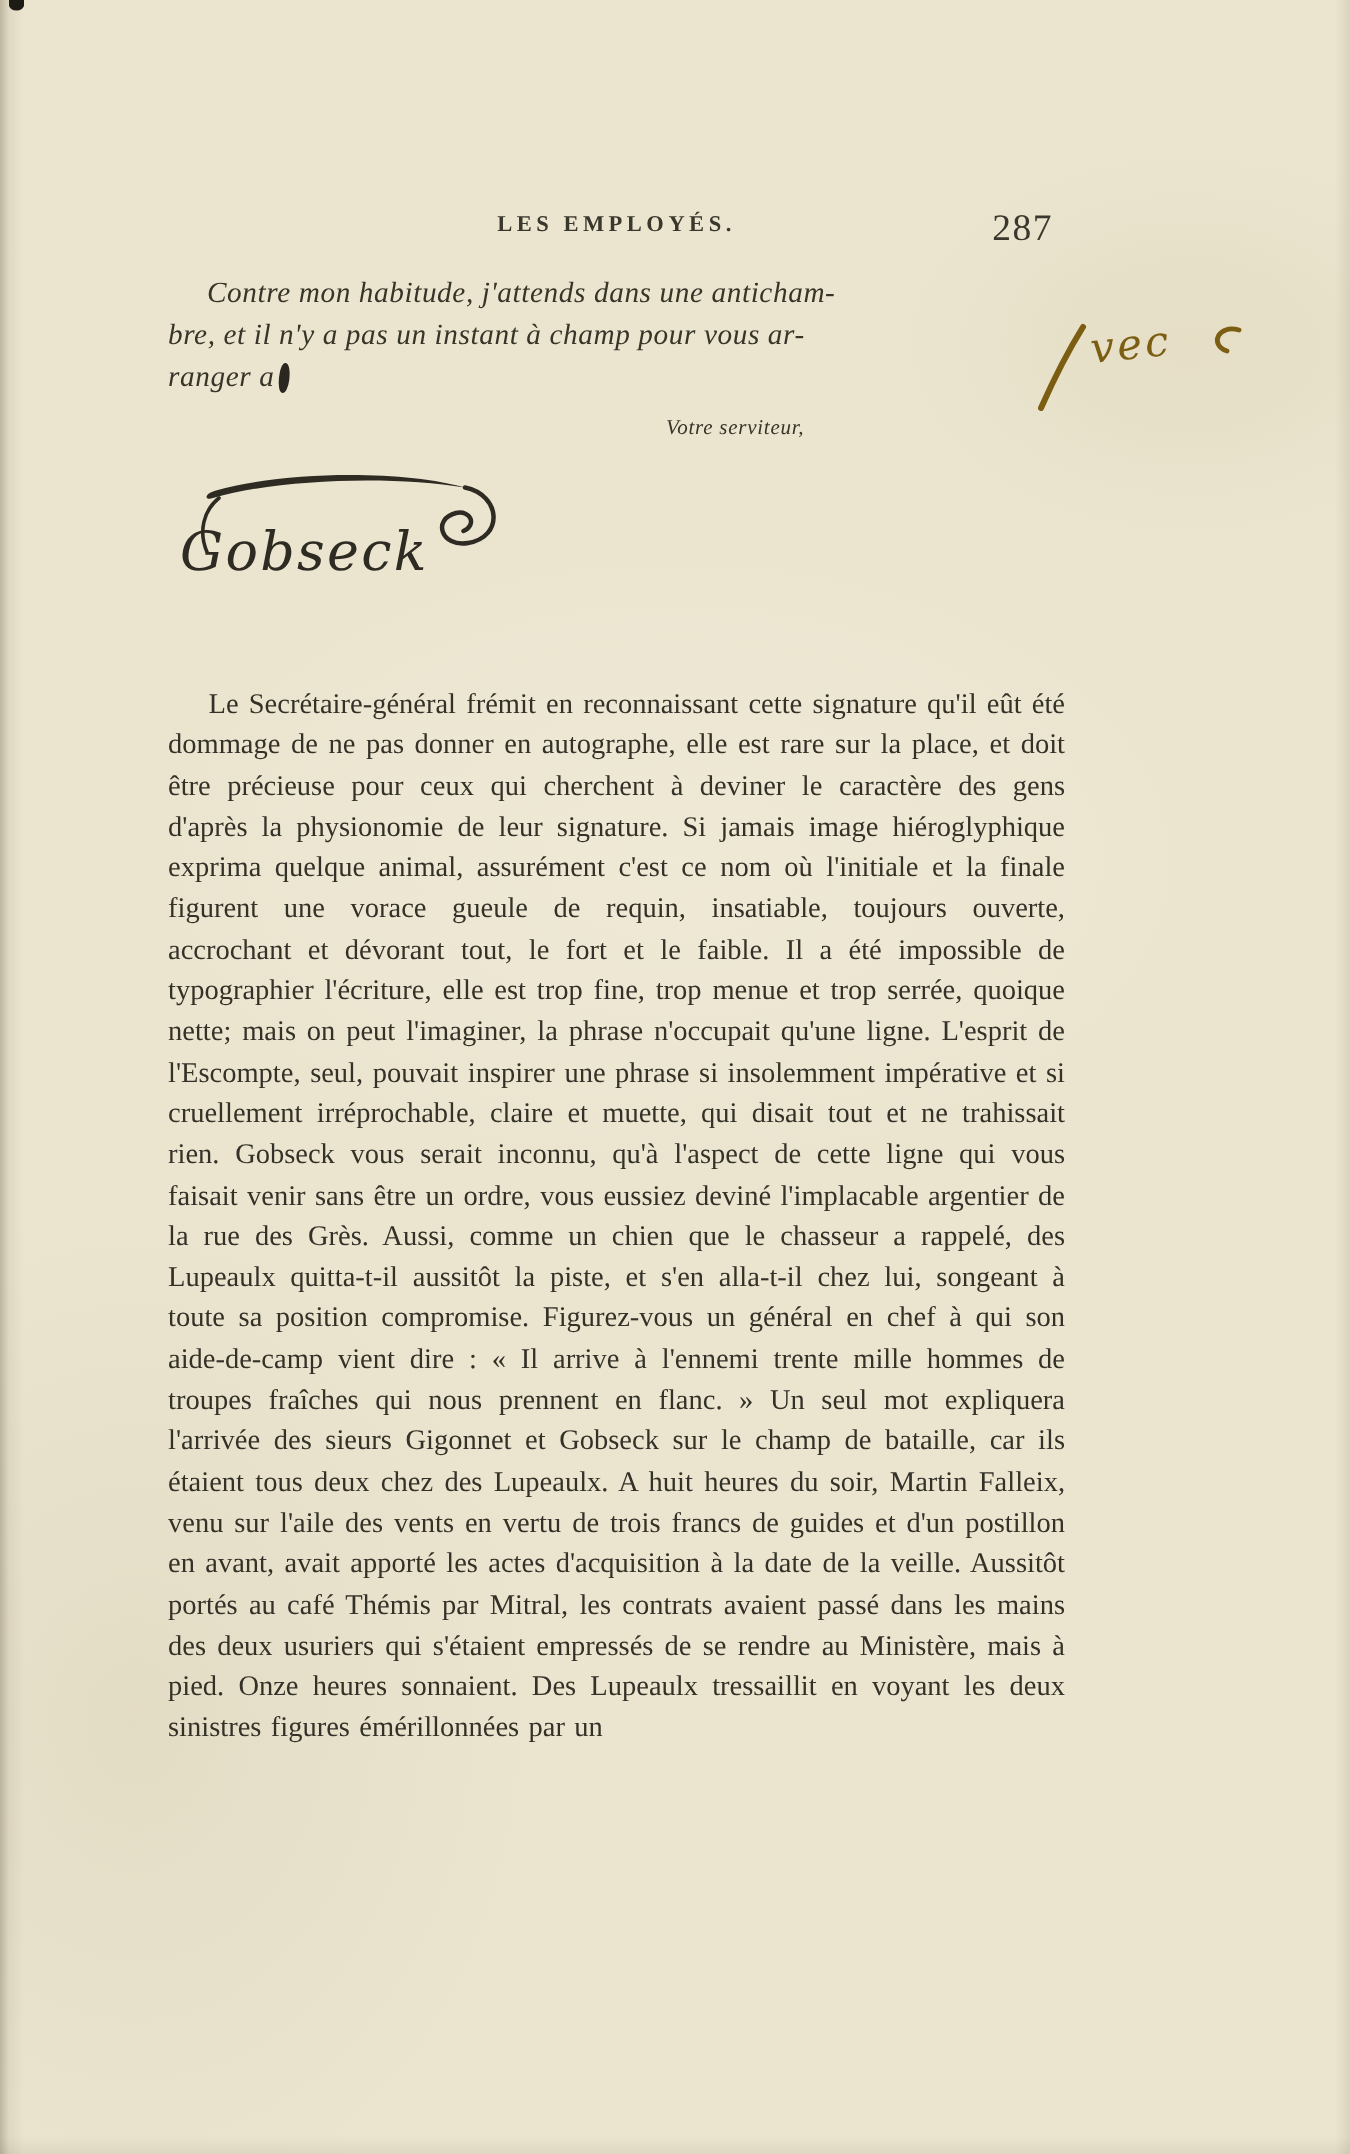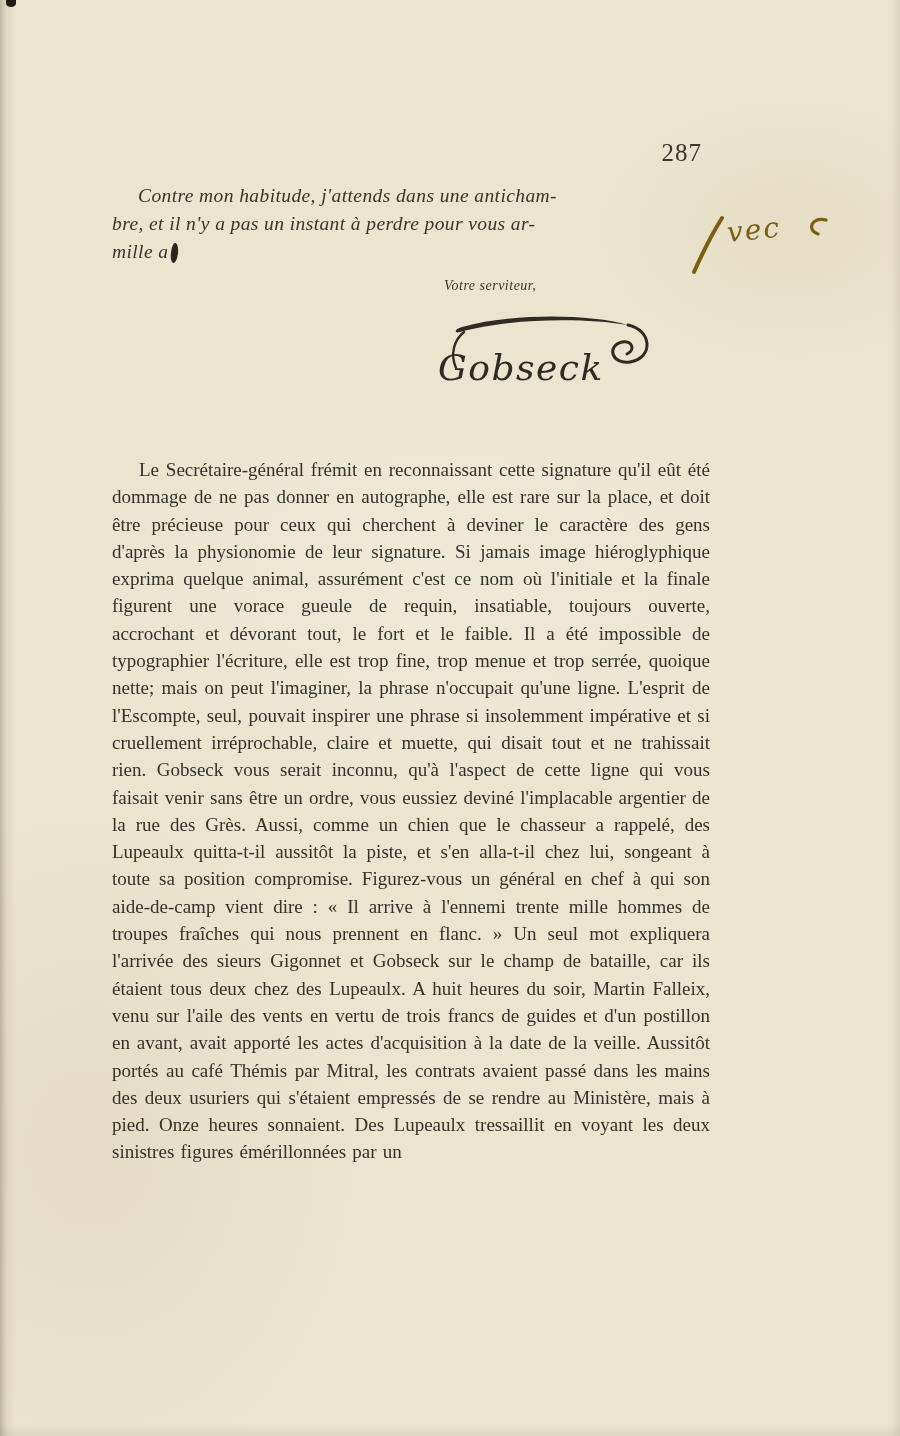--- a/index.html
+++ b/index.html
@@ -55,21 +55,20 @@
   .closing{
     margin-top:12px;
     padding-left:332px;
     font-style:italic;
     font-size:14px;
     letter-spacing:0.5px;
     color:#373428;
   }
   .signature-wrap{
     margin-top:16px;
-    margin-left:318px;
     width:230px;height:88px;
   }
   .annotation{
     position:absolute;left:688px;top:208px;width:150px;height:70px;
   }
   .body-text{
     margin:58px 0 0 0;
     text-align:justify;
     text-indent:27px;
     font-size:19px;
@@ -81,27 +80,28 @@
 </head>
 <body>
 
 <div class="page">
 
   <div class="corner-speck"></div>
 
   <div class="content">
 
     <div class="running-header">
+      <span class="header-title">LES EMPLOYÉS.</span>
       <span class="page-number">287</span>
     </div>
 
     <div class="letter">
       <div class="letter-line first">Contre mon habitude, j'attends dans une anticham-</div>
-      <div class="letter-line">bre, et il n'y a pas un instant à perdre pour vous ar-</div>
-      <div class="letter-line"><span>mille a</span><span class="ink-blot"></span></div>
+      <div class="letter-line">bre, et il n'y a pas un instant à champ pour vous ar-</div>
+      <div class="letter-line"><span>ranger a</span><span class="ink-blot"></span></div>
     </div>
 
     <div class="closing">Votre serviteur,</div>
 
     <div class="signature-wrap">
       <svg width="230" height="88" viewBox="0 0 230 88">
 
         <path d="M30,22 C75,9 150,7 198,15 C160,4 82,3 32,17 C24,19 24,24 30,22 Z" fill="#2e2b23"></path>
 
         <path d="M198,15 C222,20 224,48 200,52 C182,55 176,36 192,32 C202,30 206,40 197,44" fill="none" stroke="#2e2b23" stroke-width="3" stroke-linecap="round"></path>

